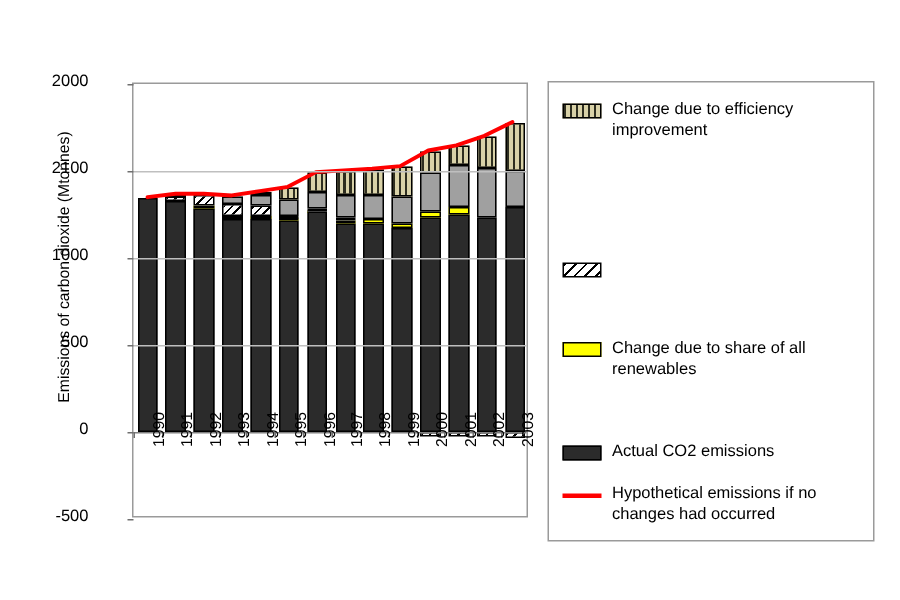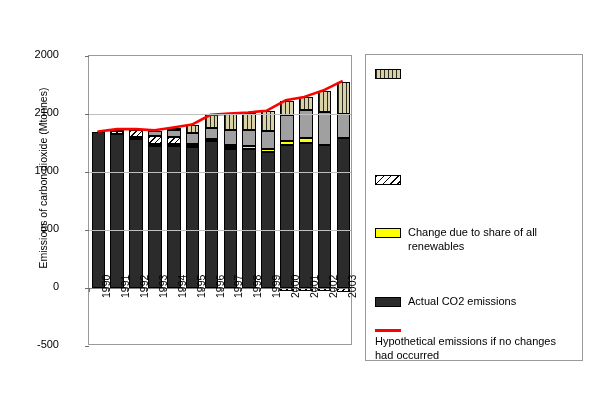--- a/index.html
+++ b/index.html
@@ -226,31 +226,32 @@
       <div class="xlabel" style="left: 183.143px; top: 1px;">1999</div>
       <div class="xlabel" style="left: 202px; top: 1px;">2000</div>
       <div class="xlabel" style="left: 220.857px; top: 1px;">2001</div>
       <div class="xlabel" style="left: 239.714px; top: 1px;">2002</div>
       <div class="xlabel" style="left: 258.571px; top: 1px;">2003</div>
     </div>
 
   <div id="legend">
       <div class="legend-item" style="top: 12px;">
         <span class="swatch sw-eff"></span>
+        <span class="legend-text">Change due to efficiency improvement</span>
       </div>
       <div class="legend-item" style="top: 118px;">
         <span class="swatch sw-nuclear"></span>
       </div>
       <div class="legend-item" style="top: 171px; justify-content: flex-end;">
         <span class="swatch sw-renew"></span>
         <span class="legend-text">Change due to share of all renewables</span>
       </div>
       <div class="legend-item" style="top: 240px;">
         <span class="swatch sw-actual"></span>
         <span class="legend-text">Actual CO2 emissions</span>
       </div>
-      <div class="legend-item" style="top: 268px; flex-direction: column;">
+      <div class="legend-item" style="top: 268px;">
         <span class="swatch sw-line"></span>
         <span class="legend-text">Hypothetical emissions if no changes had occurred</span>
       </div>
     </div>
 
 </div>
 
 </body></html>

